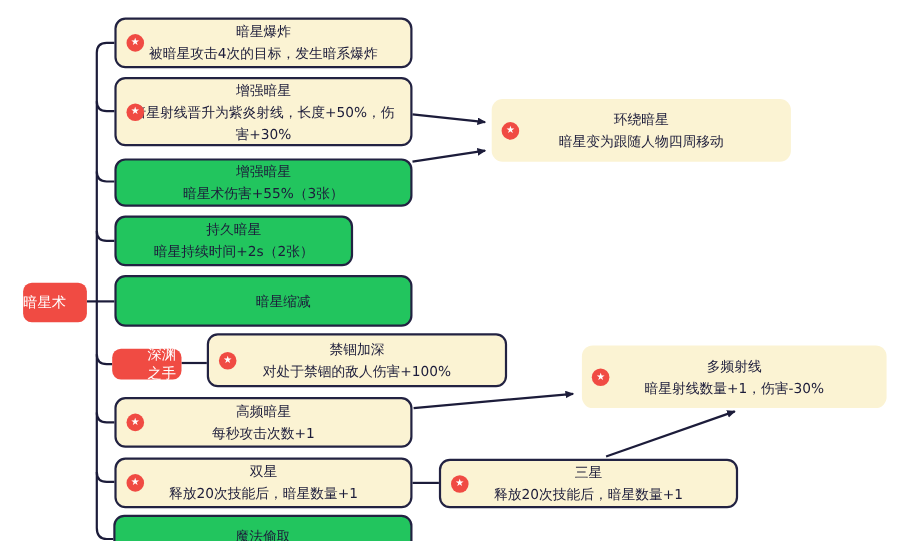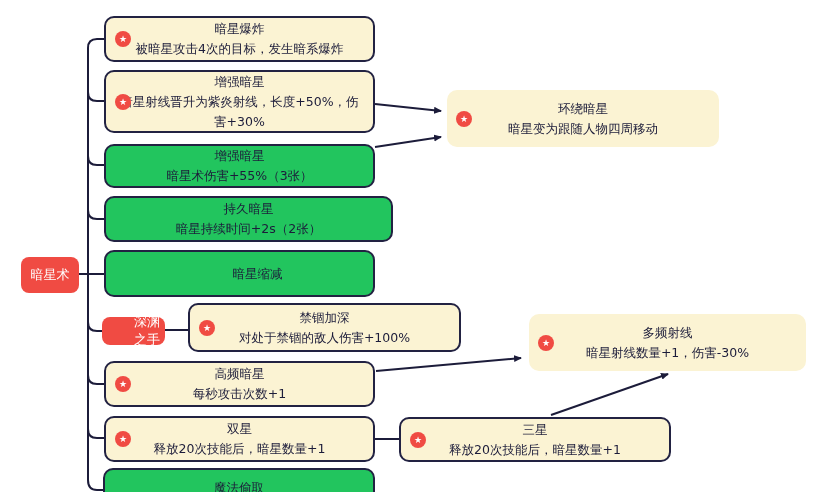--- a/index.html
+++ b/index.html
@@ -47,21 +47,21 @@
     text-align: center;
     display: block;
   }
   .red-node {
     position: absolute;
     background: #f04b43;
     color: #ffffff;
     border-radius: 8px;
     display: flex;
     align-items: center;
-    justify-content: center;
+    justify-content: flex-start;
     font-size: 13px;
   }
 </style>
 </head>
 <body>
 
 <div class="canvas">
 
   <svg class="wires" viewBox="0 0 823 492">
     <defs>
@@ -111,21 +111,21 @@
     <span class="star-badge">★</span>
     <div class="title">增强暗星</div>
     <div class="desc">暗星射线晋升为紫炎射线，长度+50%，伤害+30%</div>
   </div>
 
   <div class="node" style="left:104px; top:144px; width:271px; height:44px;">
     <div class="title">增强暗星</div>
     <div class="desc">暗星术伤害+55%（3张）</div>
   </div>
 
-  <div class="node" style="left:104px; top:196px; width:289px; height:46px;">
+  <div class="node" style="left:104px; top:196px; width:217px; height:46px;">
     <div class="title">持久暗星</div>
     <div class="desc">暗星持续时间+2s（2张）</div>
   </div>
 
   <div class="node" style="left:104px; top:250px; width:271px; height:47px;padding-left:48px;">
     <div class="title">暗星缩减</div>
   </div>
 
   <div class="node yellow" style="left:188px; top:303px; width:273px; height:49px;">
     <span class="star-badge">★</span>

